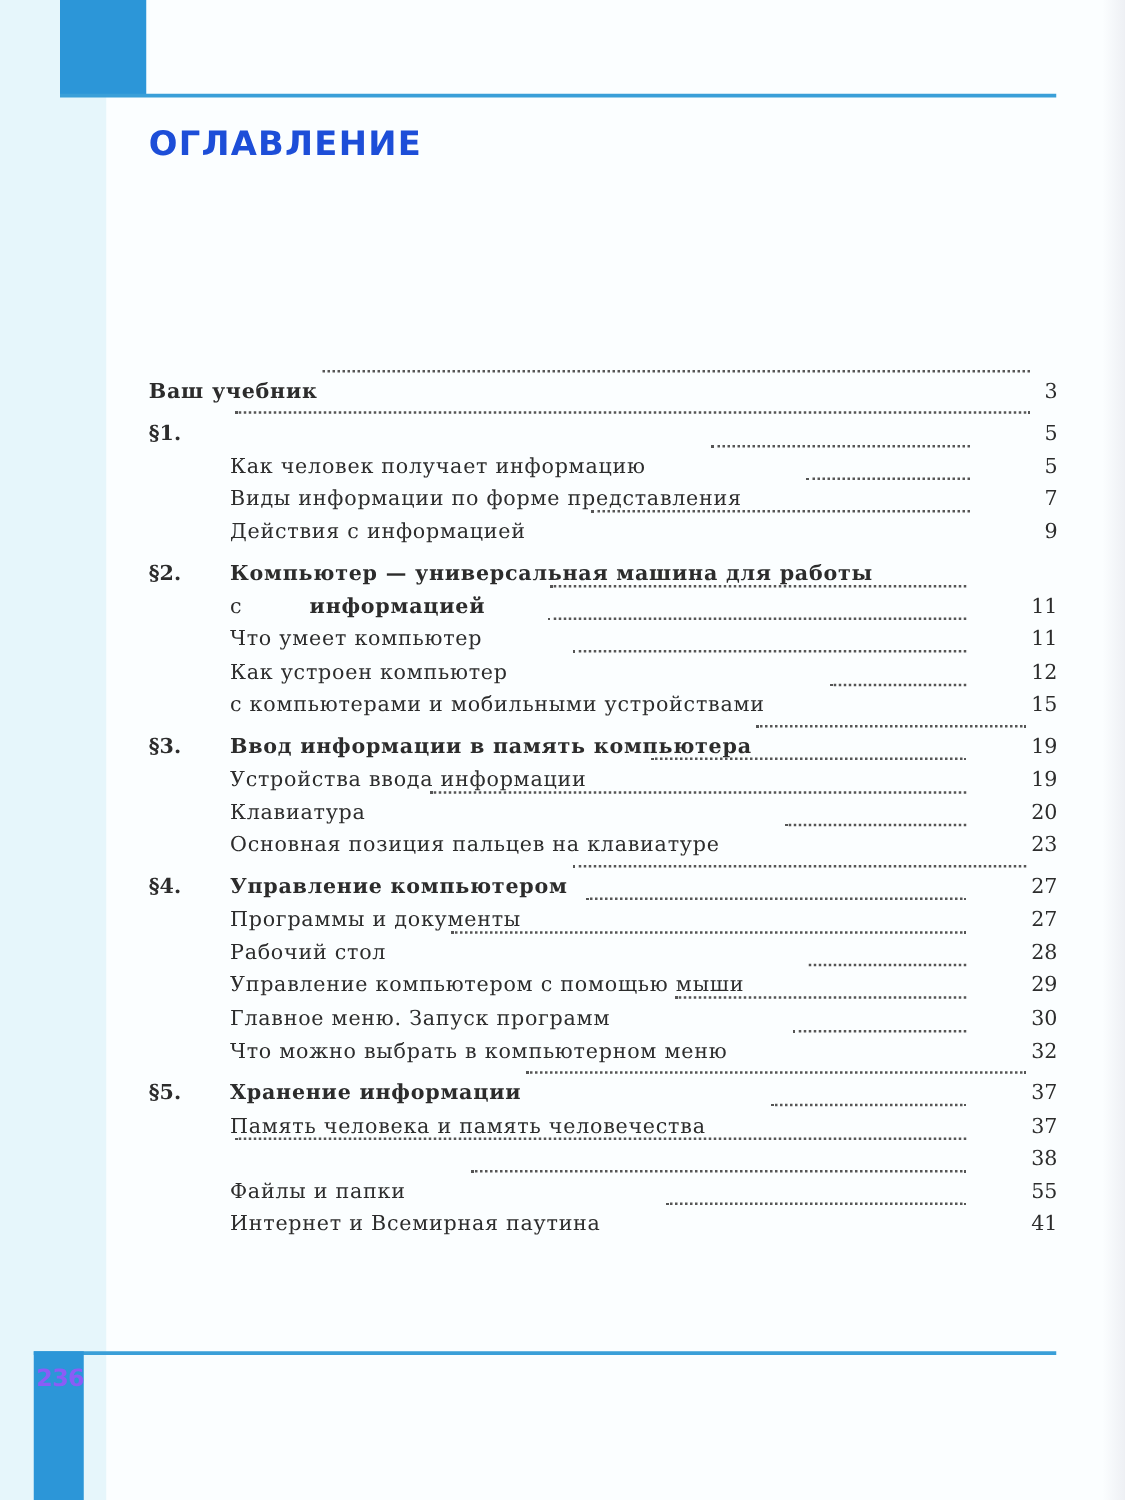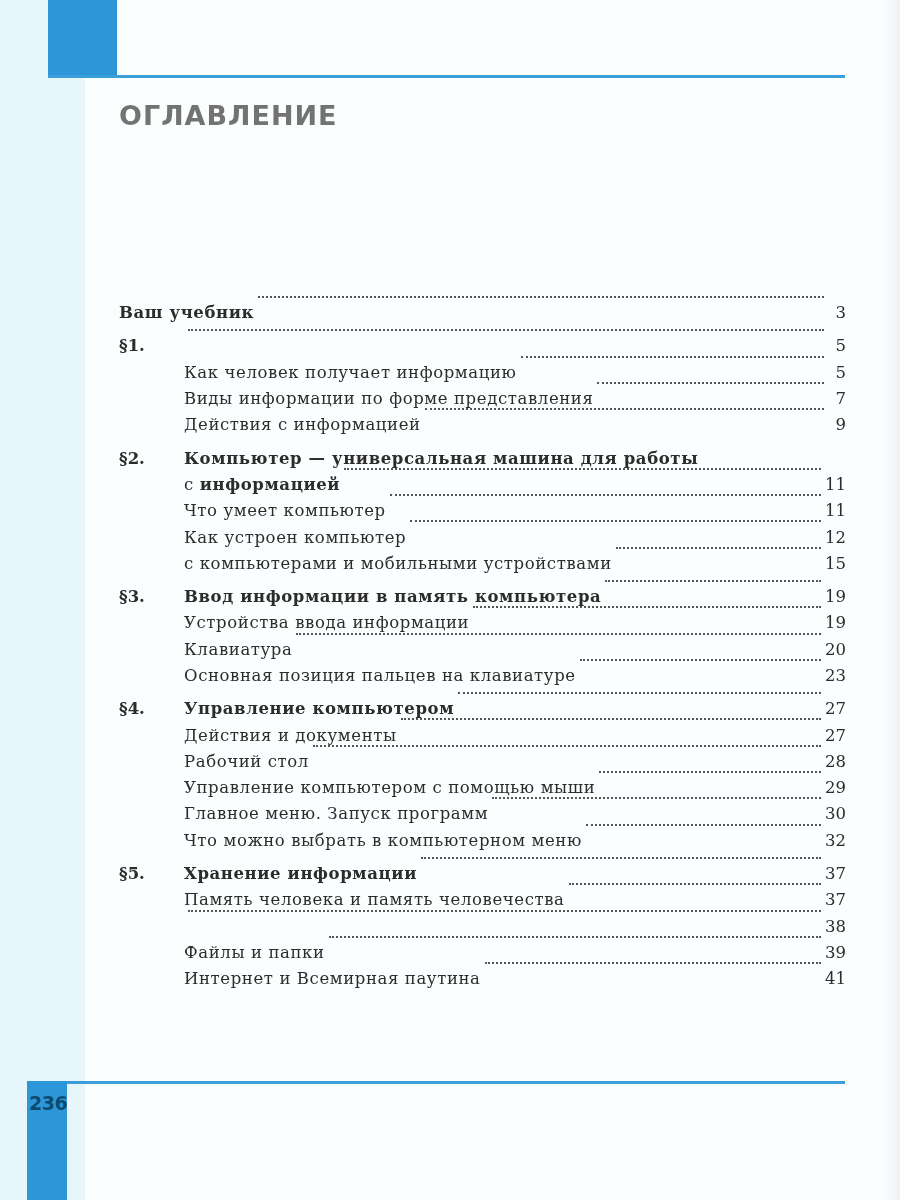--- a/index.html
+++ b/index.html
@@ -22,51 +22,51 @@
     background:#3a9fd8;
   }
   .right-edge {
     position:absolute; right:0; top:0; width:18px; height:1200px;
     background:linear-gradient(to right, rgba(240,242,246,0), #eef0f4);
   }
   .title {
     position:absolute; left:119px; top:100px;
     font-family:"DejaVu Sans","Liberation Sans",sans-serif;
     font-weight:bold; font-size:27px; letter-spacing:1px;
-    color:#737373; margin:0;
+    color:#1d4ed8; margin:0;
   }
   .toc {
     position:absolute; left:119px; top:300px; width:727px;
     font-size:16.5px; line-height:26px;
   }
   .group { margin-bottom:7px; }
-  .row { display:flex; align-items:center; height:26.3px; white-space:nowrap; }
+  .row { display:flex; align-items:flex-end; height:26.3px; white-space:nowrap; }
   .num { width:65px; flex:0 0 65px; font-weight:bold; }
-  .row.sub { padding-left:65px; }
+  .row.sub { padding-left:65px;gap:48px; }
   .text { white-space:nowrap; letter-spacing:0.6px; }
   .bold { font-weight:bold; }
   .leader {
     flex:1 1 auto; overflow:hidden; margin:0 4px;
     border-bottom:2px dotted #555; height:0; align-self:baseline;
     position:relative; top:-4px;
   }
   .page { flex:0 0 auto; min-width:18px; text-align:right; }
   .wrap-line { padding-left:65px; height:26.3px; white-space:nowrap; letter-spacing:0.6px; }
   .bottom-rule {
     position:absolute; left:27px; top:1081px; width:818px; height:3px;
     background:#3a9fd8;
   }
   .bottom-block {
     position:absolute; left:27px; top:1081px; width:40px; height:119px;
     background:#2c96d8;
   }
   .page-number {
     position:absolute; left:29px; top:1092px;
     font-family:"DejaVu Sans","Liberation Sans",sans-serif;
-    font-weight:bold; font-size:19px; color:#0c4a6e; letter-spacing:-0.5px;
+    font-weight:bold; font-size:19px; color:#8b5cf6; letter-spacing:-0.5px;
   }
 </style>
 </head>
 <body>
 
 <div class="margin-strip"></div>
 <div class="right-edge"></div>
 <div class="top-block"></div>
 <div class="top-rule"></div>
 
@@ -158,21 +158,21 @@
   </div>
 
   <div class="group">
     <div class="row">
       <span class="num">§4.</span>
       <span class="text bold">Управление компьютером</span>
       <span class="leader"></span>
       <span class="page">27</span>
     </div>
     <div class="row sub">
-      <span class="text">Действия и документы</span>
+      <span class="text">Программы и документы</span>
       <span class="leader"></span>
       <span class="page">27</span>
     </div>
     <div class="row sub">
       <span class="text">Рабочий стол</span>
       <span class="leader"></span>
       <span class="page">28</span>
     </div>
     <div class="row sub">
       <span class="text">Управление компьютером с помощью мыши</span>
@@ -203,21 +203,21 @@
       <span class="leader"></span>
       <span class="page">37</span>
     </div>
     <div class="row sub">
       <span class="leader"></span>
       <span class="page">38</span>
     </div>
     <div class="row sub">
       <span class="text">Файлы и папки</span>
       <span class="leader"></span>
-      <span class="page">39</span>
+      <span class="page">55</span>
     </div>
     <div class="row sub">
       <span class="text">Интернет и Всемирная паутина</span>
       <span class="leader"></span>
       <span class="page">41</span>
     </div>
   </div>
 
 </div>
 

